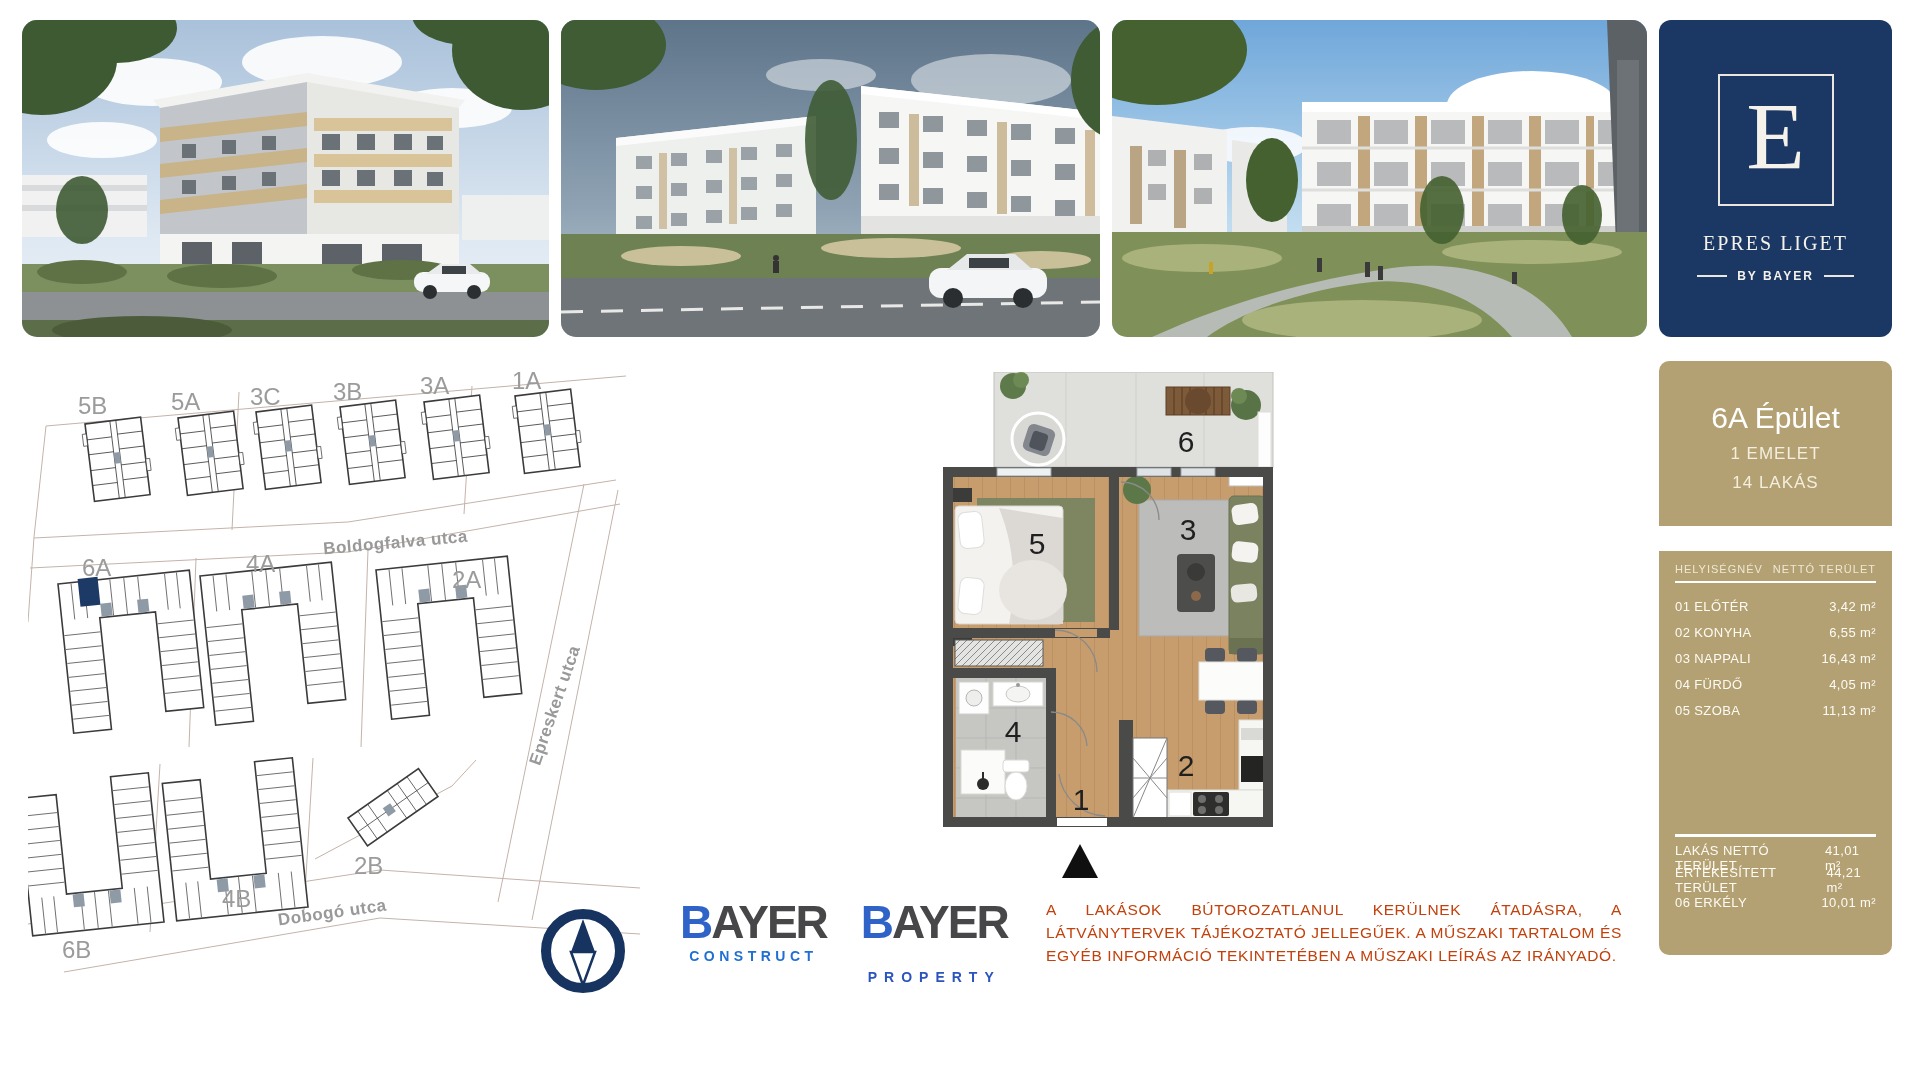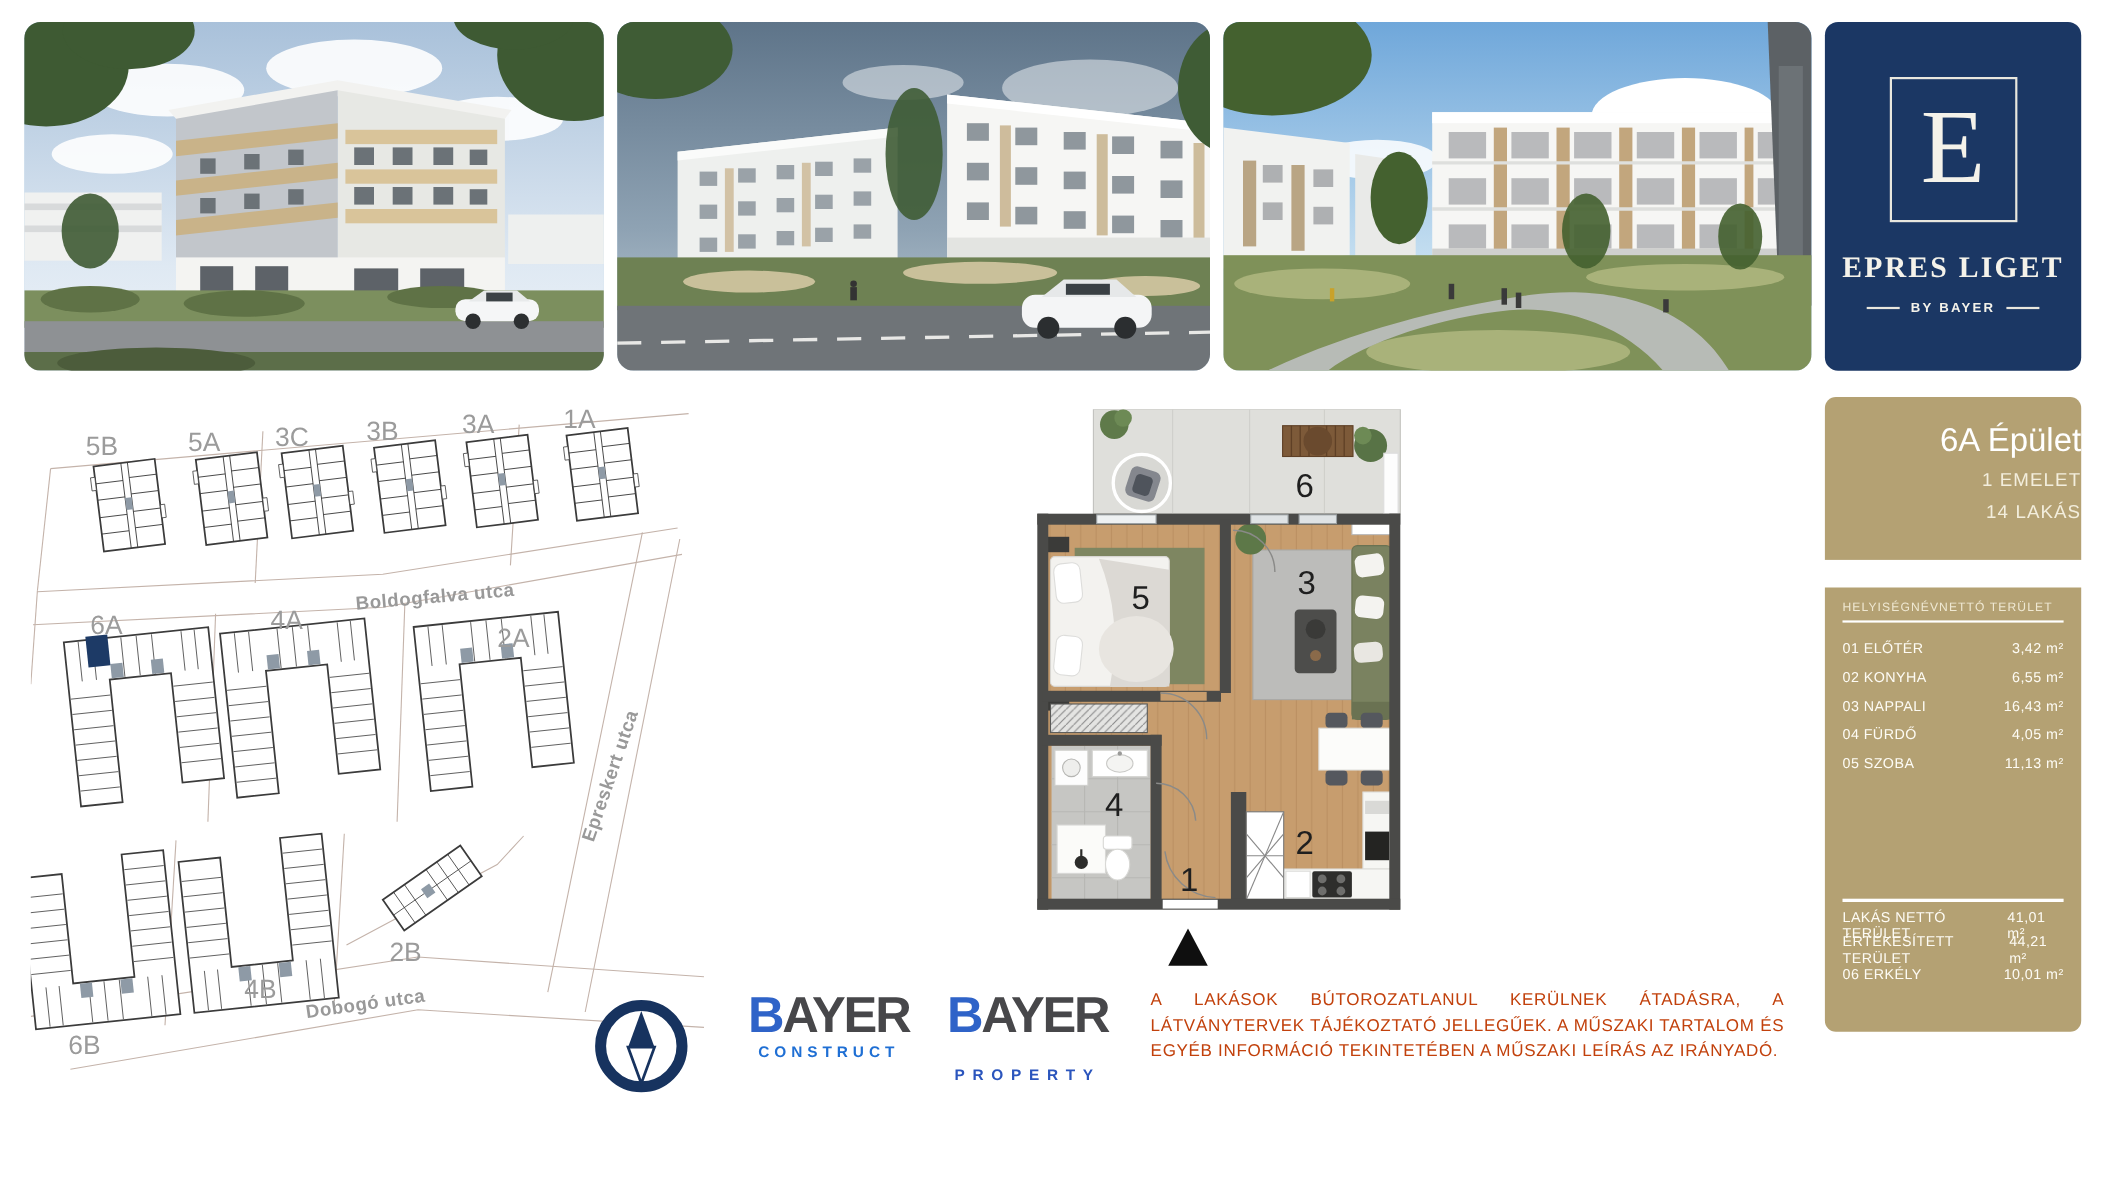--- a/index.html
+++ b/index.html
@@ -6,32 +6,32 @@
   body{font-family:"Liberation Sans", sans-serif; width:1920px; height:1080px; position:relative; overflow:hidden;}
   .abs{position:absolute;}
   
   .photo{position:absolute; top:20px; height:317px; border-radius:15px; overflow:hidden; background:#cfe0ee;}
   .photo svg{display:block;}
   
   .brand-card{position:absolute; left:1659px; top:20px; width:233px; height:317px; background:#1b3764; border-radius:12px;
     display:flex; flex-direction:column; align-items:center; justify-content:center; color:#f4f2ea;}
   .monogram-box{width:112px; height:128px; border:2px solid #e9e7de; display:flex; align-items:center; justify-content:center;}
   .monogram{font-family:"Liberation Serif", serif; font-size:96px; line-height:1; color:#f4f2ea; margin-top:-6px;}
-  .brand-name{font-family:"Liberation Serif", serif; font-size:27px; letter-spacing:2px; margin-top:26px; white-space:nowrap;font-weight:bold;}
+  .brand-name{font-family:"Liberation Serif", serif; font-size:20px; letter-spacing:2px; margin-top:26px; white-space:nowrap;}
   .byline-row{display:flex; align-items:center; gap:10px; margin-top:14px;}
   .byline-row .dash{width:30px; height:2px; background:#e9e7de;}
   .byline{font-size:12px; font-weight:700; letter-spacing:2px;}
   
   .info-panel{position:absolute; left:1659px; top:361px; width:233px; color:#fdfbf4;}
-  .panel-head{background:#b4a173; border-radius:10px 10px 0 0; height:147px; text-align:right; padding-top:1px;}
+  .panel-head{background:#b4a173; border-radius:10px 10px 0 0; height:147px; text-align:center; padding-top:18px;}
   .panel-title{font-size:30px; margin-top:22px; color:#ffffff;}
   .panel-sub{font-size:17px; letter-spacing:1px; color:#f3eedd; margin-top:9px;}
   .panel-gap{height:25px; background:#ffffff;}
   .panel-main{background:#b4a173; border-radius:0 0 10px 10px; height:404px; padding:0 16px; box-sizing:border-box; position:relative;}
-  .tbl-head{display:flex; padding-top:12px; font-size:11px; letter-spacing:1px; color:#efe8d2;}
+  .tbl-head{display:flex; justify-content:space-between; padding-top:12px; font-size:11px; letter-spacing:1px; color:#efe8d2;}
   .tbl-rule{height:2px; background:#ffffff; margin-top:6px;}
   .tbl-rows{margin-top:10px;}
   .row{display:flex; justify-content:space-between; align-items:center; height:26px; font-size:13px; letter-spacing:.4px; color:#fdfbf4;}
   .sum-rule{height:3px; background:#ffffff; position:absolute; left:16px; right:16px; top:283px;}
   .sum-rows{position:absolute; left:16px; right:16px; top:296px;}
   .sum-rows .row{height:22px; font-size:13px;}
   
   .logos{position:absolute; left:680px; top:901px; display:flex; gap:34px;}
   .logo{display:flex; flex-direction:column; align-items:center;}
   .logo-word{font-size:46px; font-weight:700; letter-spacing:-2px; color:#47474a; line-height:0.95;}

